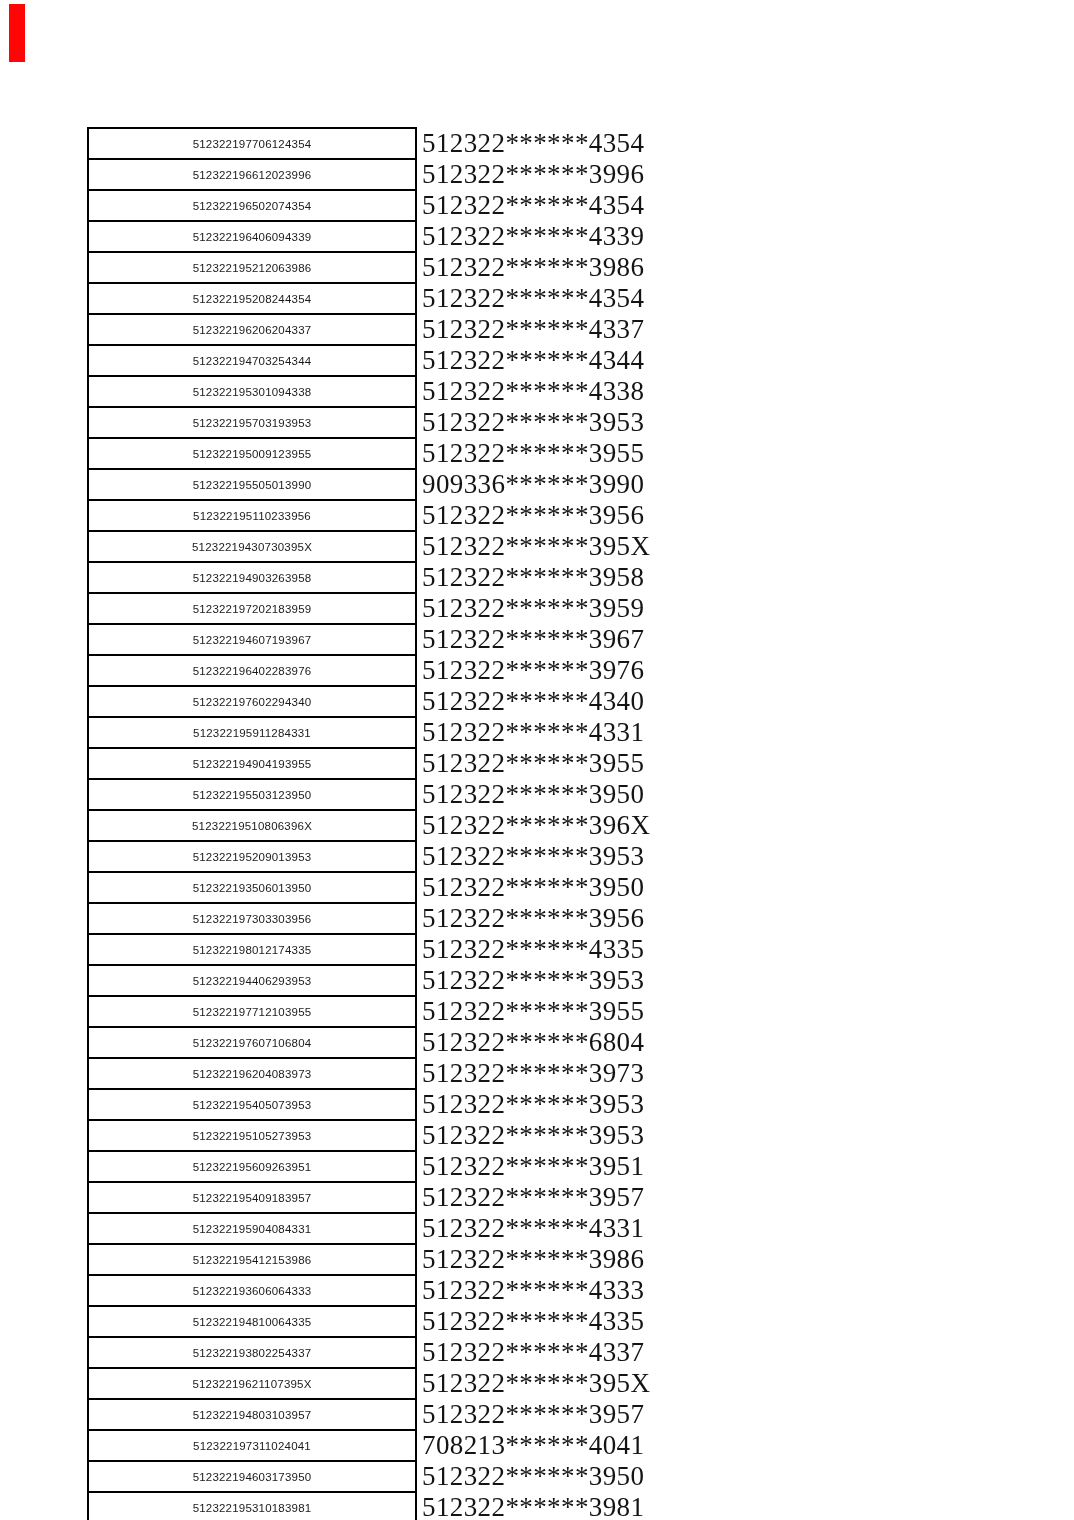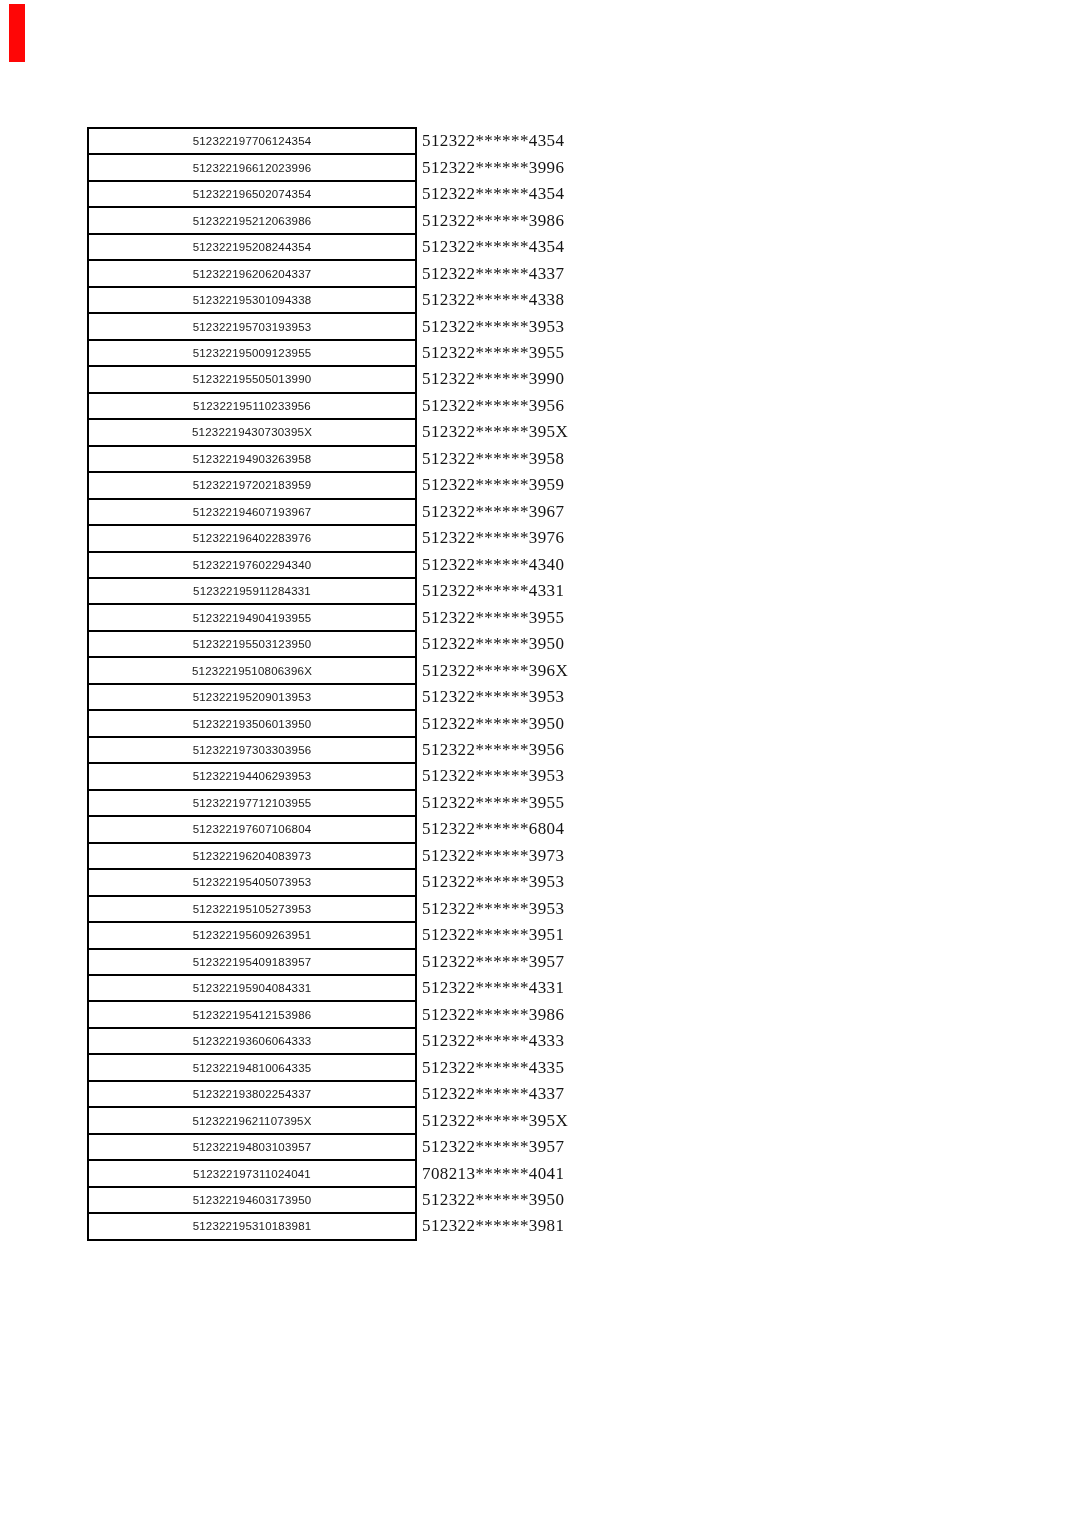--- a/index.html
+++ b/index.html
@@ -43,21 +43,21 @@
     font-size: 11.5px;
     color: #1a1a1a;
     letter-spacing: 0.2px;
     white-space: nowrap;
   }
   td.masked-cell {
     border: none;
     vertical-align: middle;
     padding: 0 0 0 5px;
     font-family: "Liberation Serif", "DejaVu Serif", serif;
-    font-size: 17px;
+    font-size: 27px;
     color: #141414;
     letter-spacing: 0.4px;
     white-space: nowrap;
   }
 </style>
 </head>
 <body>
 
 <div class="red-marker" style="background: rgb(254, 6, 6);"></div>
 
@@ -83,20 +83,28 @@
 
   <tr>
     <td class="id-cell">
       <span>512322196502074354</span>
     </td>
     <td class="masked-cell">
       <span>512322******4354</span>
     </td>
   </tr>
 
+  <tr>
+    <td class="id-cell">
+      <span>512322196406094339</span>
+    </td>
+    <td class="masked-cell">
+      <span>512322******4339</span>
+    </td>
+  </tr>
 
   <tr>
     <td class="id-cell">
       <span>512322195212063986</span>
     </td>
     <td class="masked-cell">
       <span>512322******3986</span>
     </td>
   </tr>
 
@@ -111,20 +119,28 @@
 
   <tr>
     <td class="id-cell">
       <span>512322196206204337</span>
     </td>
     <td class="masked-cell">
       <span>512322******4337</span>
     </td>
   </tr>
 
+  <tr>
+    <td class="id-cell">
+      <span>512322194703254344</span>
+    </td>
+    <td class="masked-cell">
+      <span>512322******4344</span>
+    </td>
+  </tr>
 
   <tr>
     <td class="id-cell">
       <span>512322195301094338</span>
     </td>
     <td class="masked-cell">
       <span>512322******4338</span>
     </td>
   </tr>
 
@@ -144,21 +160,21 @@
     <td class="masked-cell">
       <span>512322******3955</span>
     </td>
   </tr>
 
   <tr>
     <td class="id-cell">
       <span>512322195505013990</span>
     </td>
     <td class="masked-cell">
-      <span>512322******3990</span>
+      <span>909336******3990</span>
     </td>
   </tr>
 
   <tr>
     <td class="id-cell">
       <span>512322195110233956</span>
     </td>
     <td class="masked-cell">
       <span>512322******3956</span>
     </td>
@@ -276,20 +292,28 @@
 
   <tr>
     <td class="id-cell">
       <span>512322197303303956</span>
     </td>
     <td class="masked-cell">
       <span>512322******3956</span>
     </td>
   </tr>
 
+  <tr>
+    <td class="id-cell">
+      <span>512322198012174335</span>
+    </td>
+    <td class="masked-cell">
+      <span>512322******4335</span>
+    </td>
+  </tr>
 
   <tr>
     <td class="id-cell">
       <span>512322194406293953</span>
     </td>
     <td class="masked-cell">
       <span>512322******3953</span>
     </td>
   </tr>
 

